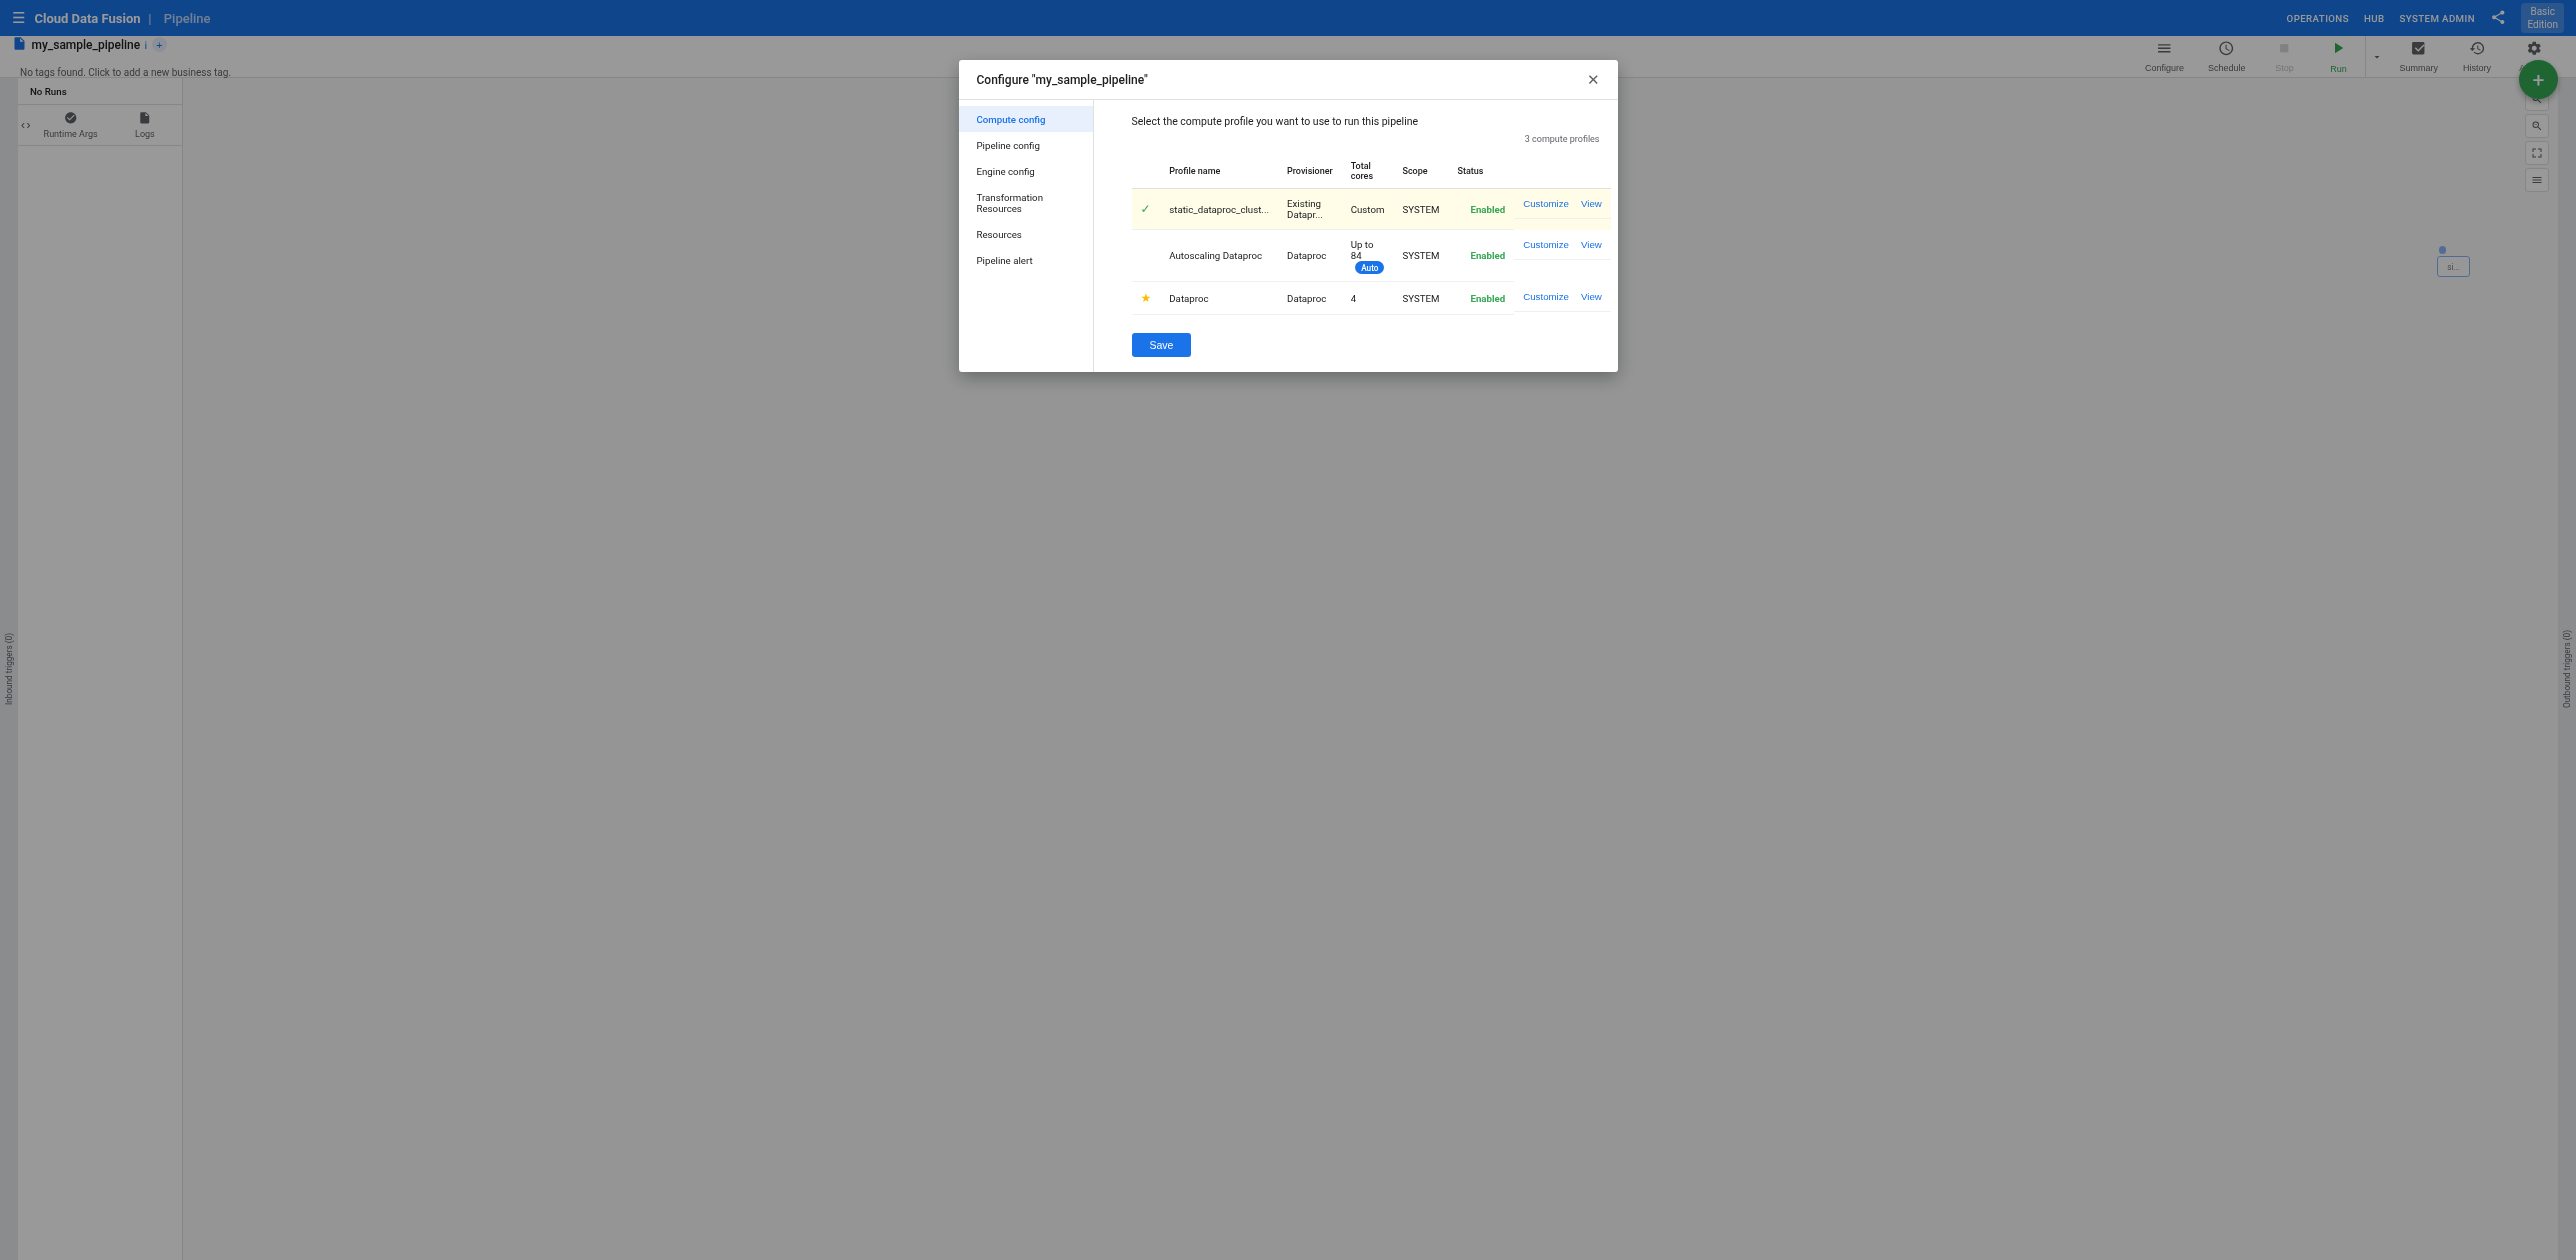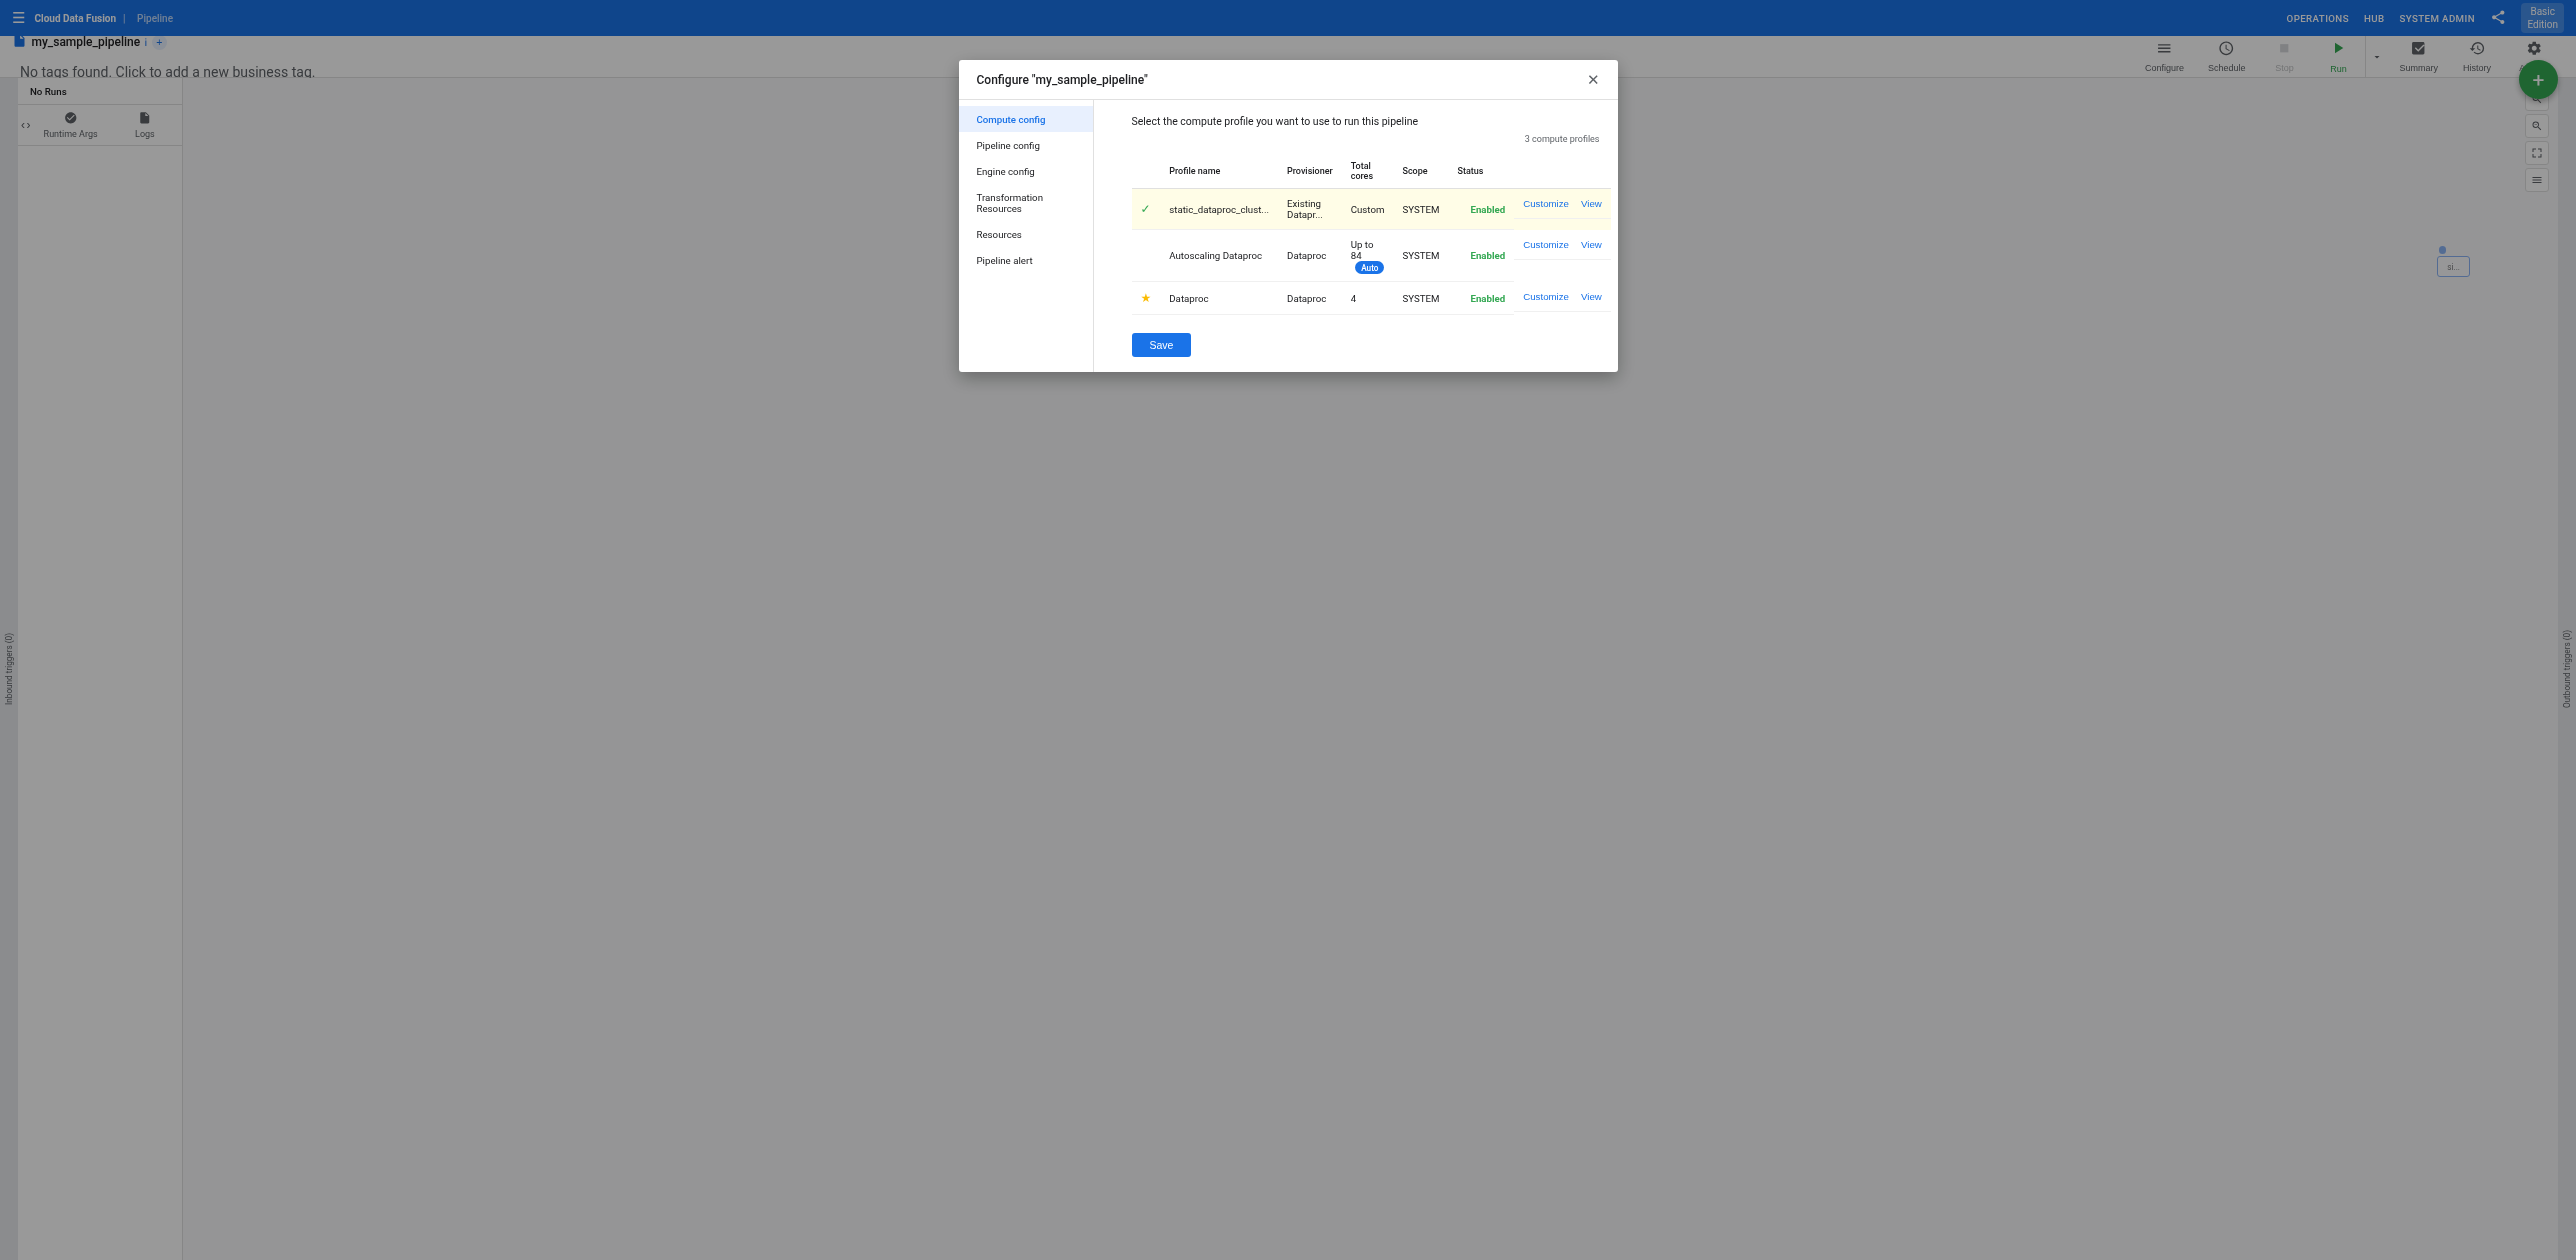--- a/index.html
+++ b/index.html
@@ -12,21 +12,21 @@
       height: 36px;
       display: flex;
       align-items: center;
       padding: 0 12px;
       justify-content: space-between;
       z-index: 100;
       position: relative;
     }
     .top-nav-left { display: flex; align-items: center; gap: 9px; }
     .hamburger-icon { cursor: pointer; font-size: 15px; }
-    .app-title { font-size: 10px; font-weight: 500; }
+    .app-title { font-size: 13px; font-weight: 500; }
     .app-title span { color: #fff; opacity: 0.7; margin: 0 4.5px; }
     .top-nav-right { display: flex; align-items: center; gap: 15px; font-size: 9.7px; }
     .top-nav-right a { color: white; text-decoration: none; font-weight: 500; letter-spacing: 0.4px; }
     .edition-badge { background: rgba(255,255,255,0.2); border-radius: 4px; padding: 2.2px 6px; font-size: 10px; text-align: center; line-height: 1.3; }
     .share-icon-btn { cursor: pointer; }
 
     
     .pipeline-toolbar {
       background: #fff;
       border-bottom: 0.7px solid #e0e0e0;
@@ -40,21 +40,21 @@
       flex-direction: column;
       justify-content: center;
       flex: 1;
       padding: 4.5px 0;
     }
     .pipeline-name-row { display: flex; align-items: center; gap: 4.5px; }
     .pipeline-icon { color: #1a73e8; font-size: 13.5px; }
     .pipeline-name { font-size: 12px; font-weight: 500; color: #202124; }
     .info-icon { color: #1a73e8; font-size: 10.5px; cursor: pointer; }
     .add-tag-btn { background: #e8f0fe; border: none; border-radius: 50%; width: 15px; height: 15px; cursor: pointer; color: #1a73e8; font-size: 10.5px; display: flex; align-items: center; justify-content: center; }
-    .pipeline-tags { font-size: 14px; color: #5f6368; margin-top: 13px; padding-left: 8px; }
+    .pipeline-tags { font-size: 10px; color: #5f6368; margin-top: 13px; padding-left: 8px; }
 
     .toolbar-actions { display: flex; align-items: stretch; }
     .toolbar-btn {
       display: flex;
       flex-direction: column;
       align-items: center;
       justify-content: center;
       padding: 0 12px;
       cursor: pointer;
       border: none;

